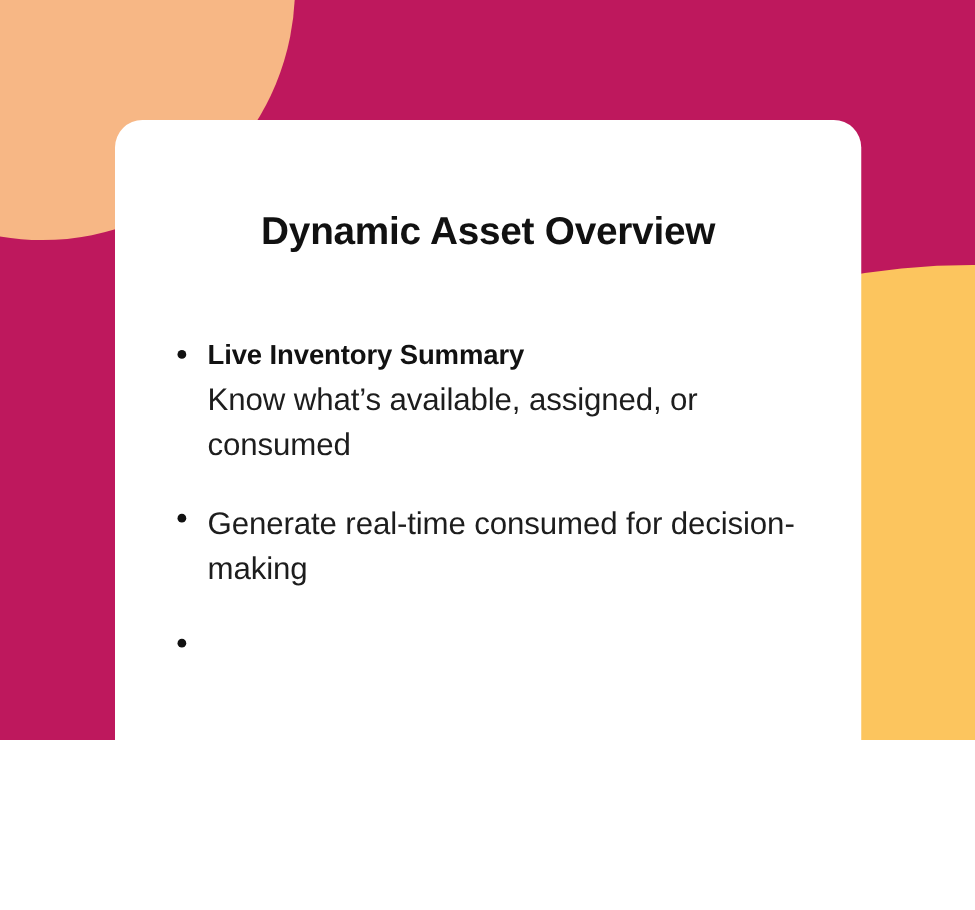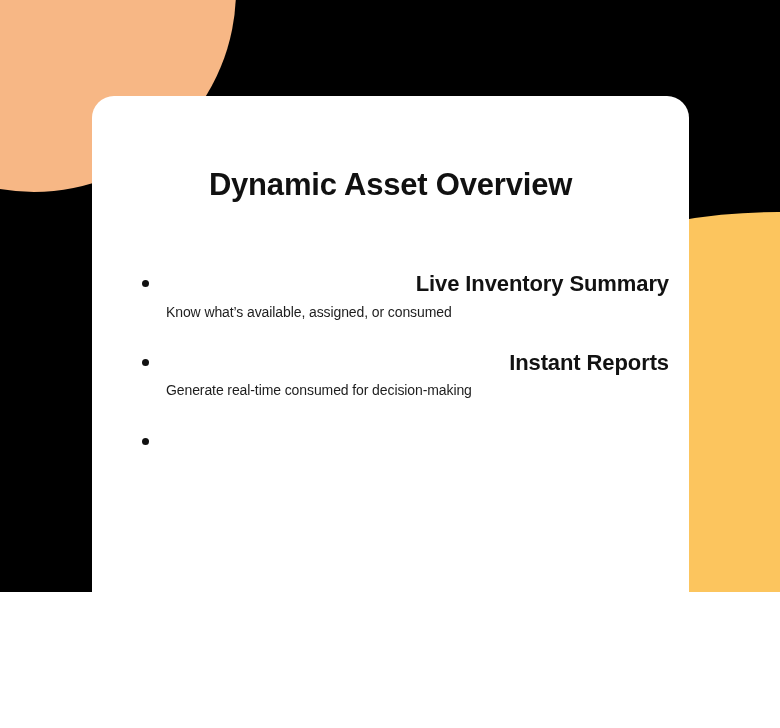--- a/index.html
+++ b/index.html
@@ -10,21 +10,21 @@
     width: 780px;
     height: 728px;
     font-family: "Liberation Sans", sans-serif;
     overflow: hidden;
   }
 
   .slide {
     position: relative;
     width: 780px;
     height: 592px;
-    background: #000000;
+    background: #be185d;
     overflow: hidden;
   }
 
   
   .blob {
     position: absolute;
     border-radius: 50%;
   }
   .blob-peach {
     left: -168px;
@@ -96,25 +96,24 @@
     background: #111111;
   }
 
   .feature-heading {
     font-size: 22px;
     font-weight: bold;
     color: #121212;
     line-height: 1.3;
     letter-spacing: -0.1px;
     margin: 0;
-    text-align: right;
   }
 
   .feature-desc {
-    font-size: 14px;
+    font-size: 25px;
     font-weight: normal;
     color: #1d1d1d;
     line-height: 1.45;
     margin: 3px 0 0 0;
     letter-spacing: -0.1px;
   }
 </style>
 </head>
 <body>
 
@@ -130,21 +129,20 @@
     <ul class="feature-list">
 
       <li class="feature-item">
         <span class="feature-bullet"></span>
         <div class="feature-heading">Live Inventory Summary</div>
         <div class="feature-desc">Know what’s available, assigned, or consumed</div>
       </li>
 
       <li class="feature-item">
         <span class="feature-bullet"></span>
-        <div class="feature-heading">Instant Reports</div>
         <div class="feature-desc">Generate real-time consumed for decision-making</div>
       </li>
 
       <li class="feature-item">
         <span class="feature-bullet"></span>
       </li>
 
     </ul>
   </div>
 </div>

